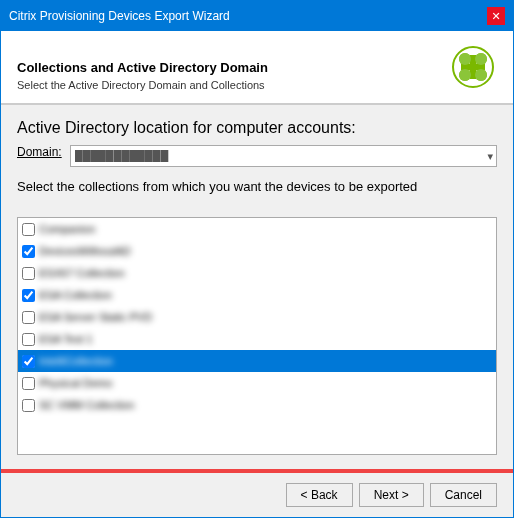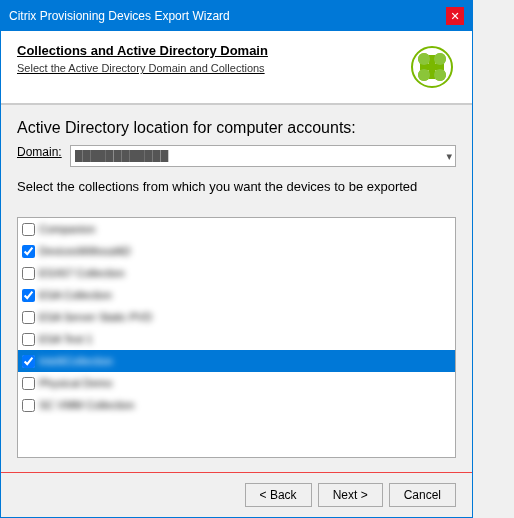--- a/index.html
+++ b/index.html
@@ -5,21 +5,21 @@
     * { box-sizing: border-box; margin: 0; padding: 0; }
     body {
       width: 514px;
       height: 518px;
       font-family: 'Segoe UI', Tahoma, Geneva, Verdana, sans-serif;
       font-size: 12px;
       background: #f0f0f0;
       overflow: hidden;
     }
     .window {
-      width: 473px;
+      width: 514px;
       height: 518px;
       background: #f0f0f0;
       border: 1px solid #0078d7;
       display: flex;
       flex-direction: column;
     }
     .title-bar {
       background: #0078d7;
       color: white;
       padding: 6px 8px;
@@ -42,25 +42,24 @@
       font-size: 11px;
       cursor: pointer;
       display: flex;
       align-items: center;
       justify-content: center;
     }
     .header-section {
       background: white;
       padding: 12px 16px 12px 16px;
       display: flex;
-      align-items: flex-start;
+      align-items: flex-end;
       justify-content: space-between;
       border-bottom: 1px solid #ccc;
       flex-shrink: 0;
-      text-decoration: underline;
     }
     .header-text {
       flex: 1;
     }
     .header-title {
       font-size: 13px;
       font-weight: bold;
       color: #000;
       margin-bottom: 4px;
     }
@@ -192,21 +191,21 @@
     .blurred-text {
       filter: blur(3px);
       user-select: none;
     }
     .footer {
       padding: 10px 16px;
       display: flex;
       justify-content: flex-end;
       gap: 6px;
       background: #f0f0f0;
-      border-top: 1px solid #ef4444;
+      border-top: 4px solid #ef4444;
       flex-shrink: 0;
     }
     .btn {
       height: 24px;
       padding: 0 14px;
       font-size: 12px;
       border: 1px solid #aaa;
       background: #f0f0f0;
       cursor: pointer;
       display: flex;

